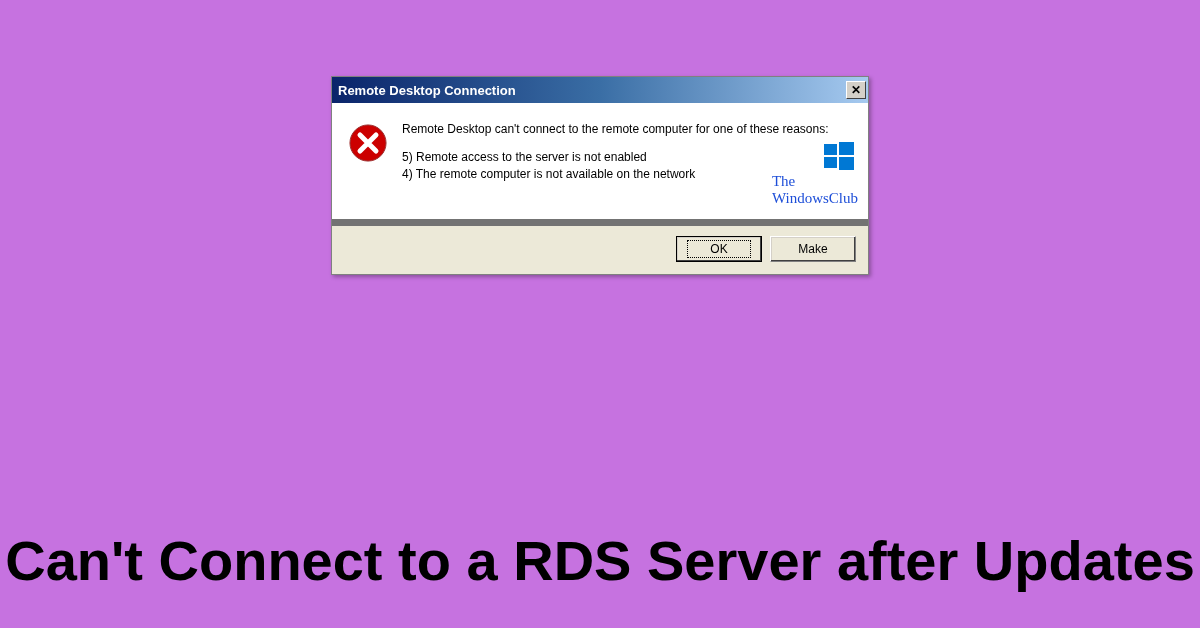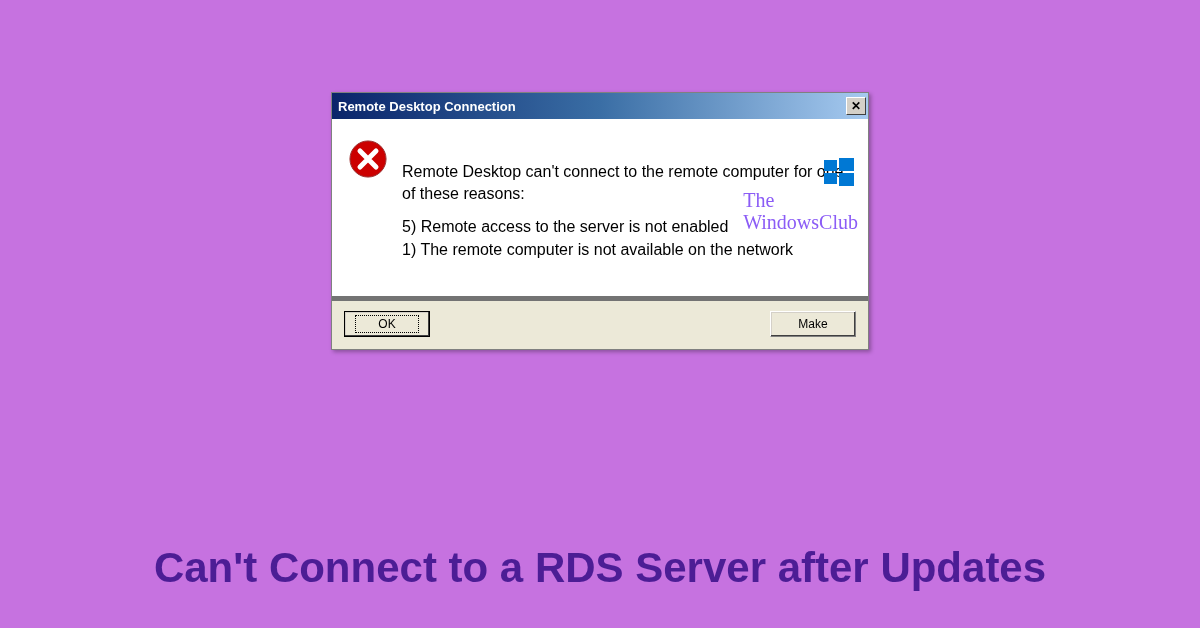--- a/index.html
+++ b/index.html
@@ -7,21 +7,21 @@
       width: 1200px;
       height: 628px;
       background: #c672e0;
       font-family: Tahoma, Arial, sans-serif;
       position: relative;
       overflow: hidden;
     }
     .dialog {
       position: absolute;
       left: 331px;
-      top: 92px;
+      top: 76px;
       width: 538px;
       background: #ece9d8;
       border: 1px solid #808080;
       box-shadow: 2px 2px 4px rgba(0,0,0,0.3);
     }
     .titlebar {
       height: 26px;
       background: linear-gradient(to right, #0a246a 0%, #3a6ea5 50%, #a6caf0 100%);
       display: flex;
       align-items: center;
@@ -58,54 +58,53 @@
     .error-icon {
       width: 40px;
       height: 40px;
       flex-shrink: 0;
       margin-right: 14px;
       margin-top: 2px;
     }
     .error-icon svg { width: 100%; height: 100%; }
     .msg-content {
       flex: 1;
-      font-size: 16px;
+      font-size: 12px;
       color: #000;
       line-height: 1.35;
-      margin-top: 24px;
     }
     .msg-intro { margin-bottom: 12px; }
     .msg-reasons { margin-bottom: 14px; }
     .msg-reasons div { margin-bottom: 1px; }
     .watermark {
       position: absolute;
       right: 10px;
       top: 38px;
       text-align: left;
       pointer-events: none;
     }
     .watermark-logo {
       width: 30px;
       height: 30px;
       margin-left: auto;
       margin-right: 4px;
       margin-bottom: 2px;
     }
     .watermark-text {
       font-family: Georgia, serif;
-      font-size: 20px;
-      color: #8b5cf6;
+      font-size: 15px;
+      color: #1d4ed8;
       line-height: 1.1;
     }
     .button-bar {
       background: #ece9d8;
-      border-top: 5px solid #737373;
+      border-top: 7px solid #737373;
       padding: 10px 12px 12px 12px;
       display: flex;
-      justify-content: space-between;
+      justify-content: flex-end;
       gap: 8px;
     }
     .win-btn {
       min-width: 86px;
       height: 26px;
       background: #ece9d8;
       border: 1px solid #808080;
       border-top-color: #fff;
       border-left-color: #fff;
       box-shadow: inset -1px -1px 0 #404040, inset 1px 1px 0 #d4d0c8;
@@ -121,26 +120,26 @@
       outline-offset: -1px;
     }
     .win-btn.default .btn-inner {
       border: 1px dotted #000;
       padding: 1px 22px;
     }
     .caption {
       position: absolute;
       left: 0;
       right: 0;
-      top: 544px;
+      top: 528px;
       text-align: center;
-      color: #4c1d95;
+      color: #000000;
       font-family: 'Segoe UI', Arial, sans-serif;
       font-weight: 700;
-      font-size: 42px;
+      font-size: 56px;
     }
   </style>
 </head>
 <body>
 
 <div class="dialog">
   <div class="titlebar">
     <span class="titlebar-text">Remote Desktop Connection</span>
     <div class="close-btn">
       <span>✕</span>
@@ -151,21 +150,21 @@
       <svg viewBox="0 0 40 40">
         <circle cx="20" cy="20" r="18" fill="#cc0000" stroke="#880000" stroke-width="1"></circle>
         <circle cx="20" cy="20" r="18" fill="none" stroke="#fff" stroke-width="0.5" opacity="0.4"></circle>
         <path d="M 12 12 L 28 28 M 28 12 L 12 28" stroke="#fff" stroke-width="5" stroke-linecap="round"></path>
       </svg>
     </div>
     <div class="msg-content">
       <div class="msg-intro">Remote Desktop can't connect to the remote computer for one of these reasons:</div>
       <div class="msg-reasons">
         <div>5) Remote access to the server is not enabled</div>
-        <div>1) The remote computer is not available on the network</div>
+        <div>4) The remote computer is not available on the network</div>
       </div>
     </div>
     <div class="watermark">
       <div class="watermark-logo">
         <svg viewBox="0 0 30 30">
           <rect x="0" y="3" width="13" height="11" fill="#0078d4"></rect>
           <rect x="15" y="1" width="15" height="13" fill="#0078d4"></rect>
           <rect x="0" y="16" width="13" height="11" fill="#0078d4"></rect>
           <rect x="15" y="16" width="15" height="13" fill="#0078d4"></rect>
         </svg>

